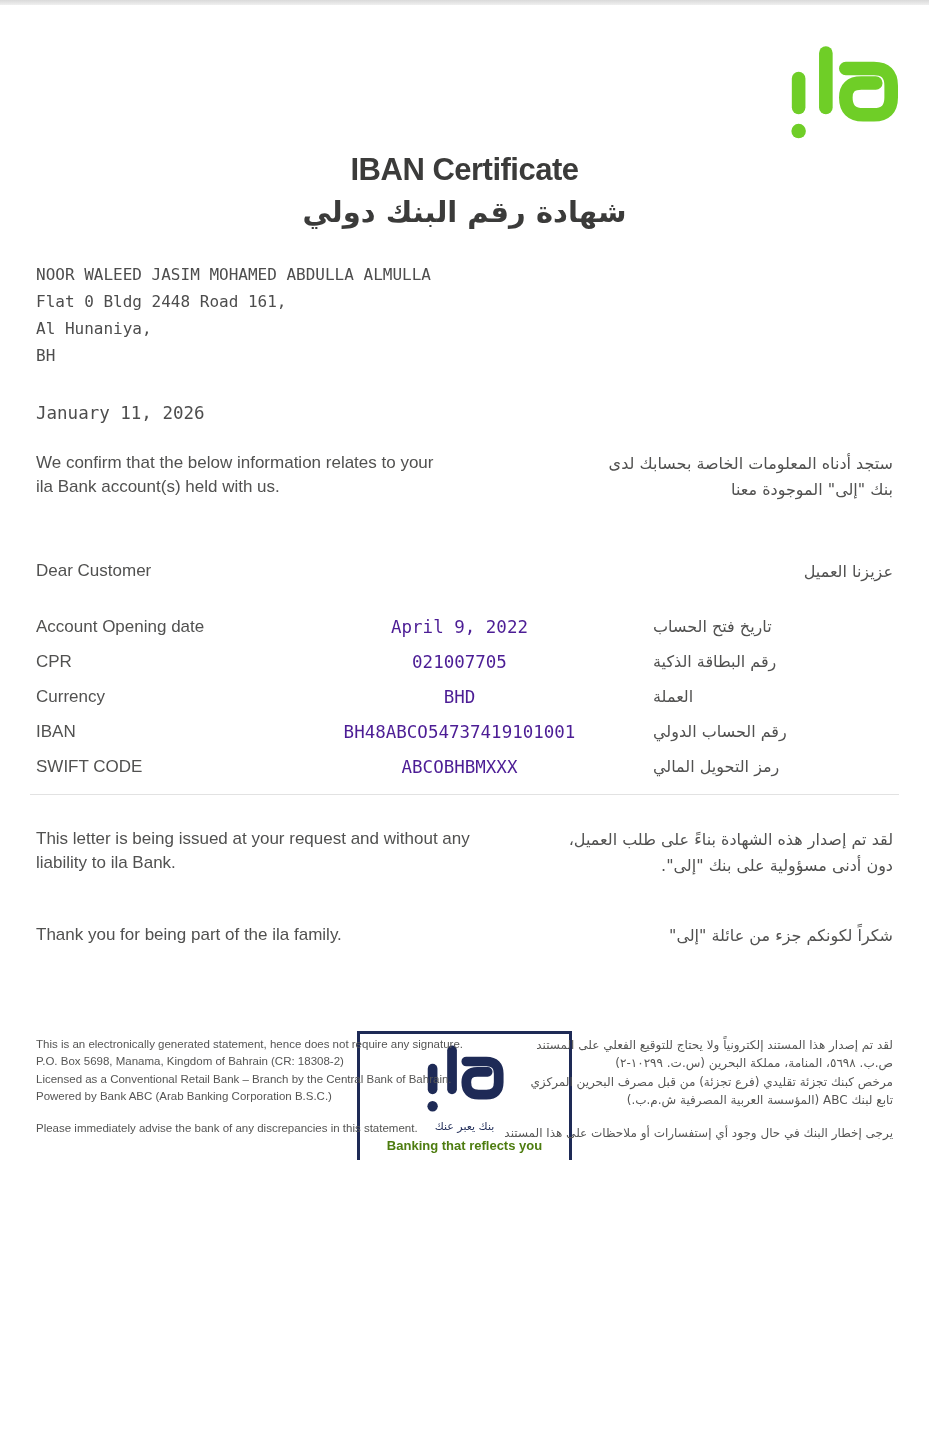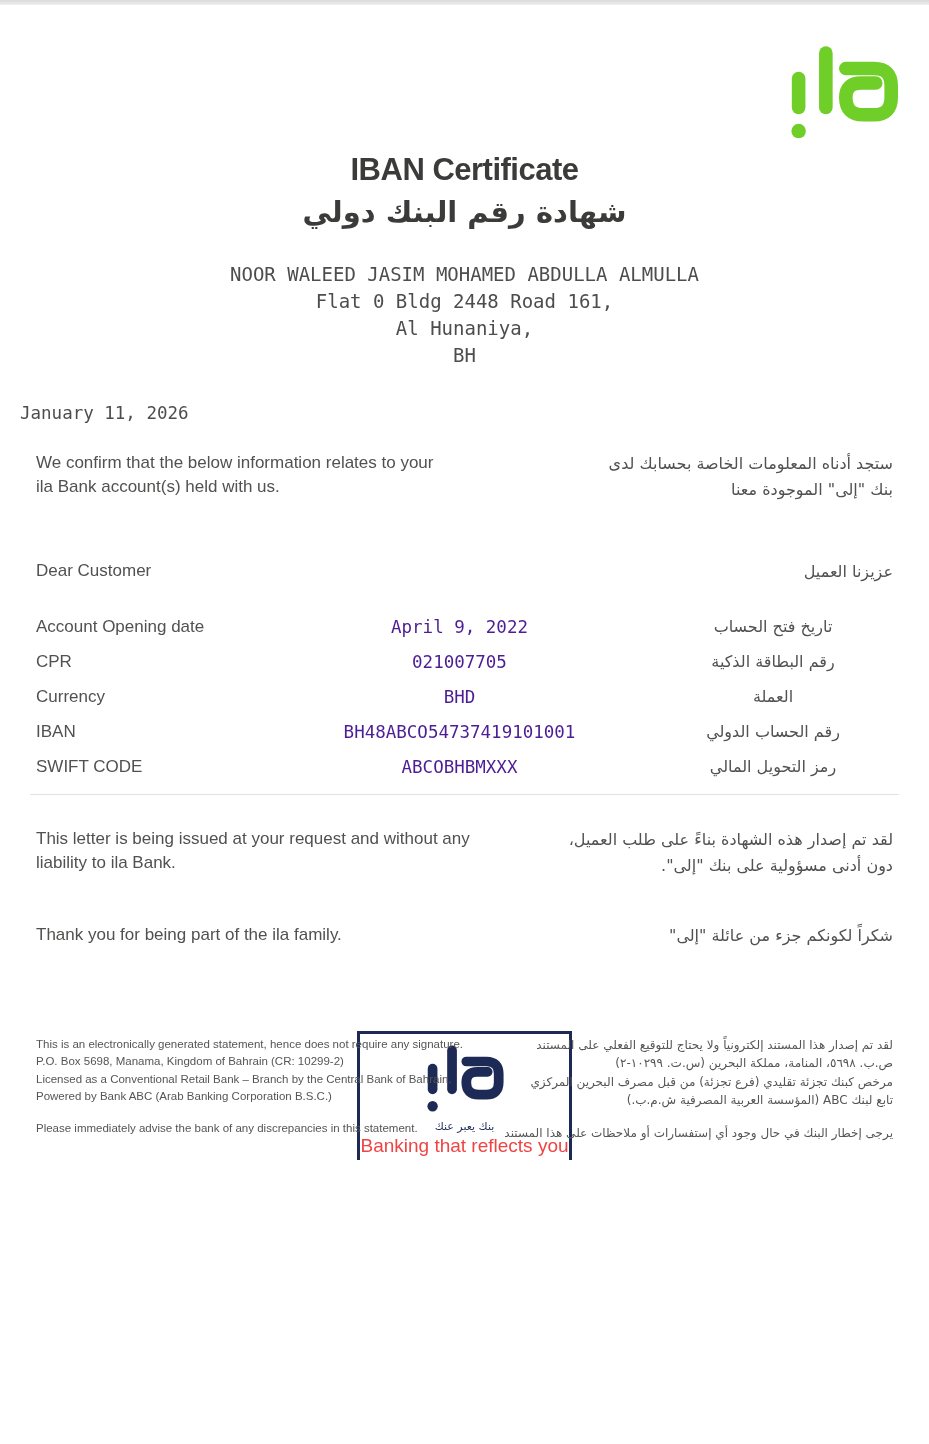--- a/index.html
+++ b/index.html
@@ -13,50 +13,50 @@
   }
   .topbar{height:5px;background:linear-gradient(#d9d9d9,#f0f0f0);}
   
   .brand-logo{position:absolute;top:44px;right:24px;width:122px;height:98px;}
   
   .title-block{margin-top:146px;text-align:center;}
   .title-en{font-size:31px;font-weight:bold;color:#3b3b3a;letter-spacing:-0.5px;line-height:38px;}
   .title-ar{font-family:"DejaVu Sans",sans-serif;direction:rtl;font-size:29px;font-weight:bold;color:#3b3b3a;line-height:46px;}
   
   .mono{font-family:"DejaVu Sans Mono",monospace;color:#4d4d4d;}
-  .address-block{margin:26px 26px 0;font-size:19px;line-height:27px;white-space:pre-line;text-align:center;}
-  .date-line{margin:34px 20px 0;font-size:17.5px;}
+  .address-block{margin:26px 36px 0;font-size:16px;line-height:27px;white-space:pre-line;}
+  .date-line{margin:34px 36px 0;font-size:17.5px;}
   
   .row-flex{display:flex;justify-content:space-between;align-items:flex-start;padding:0 36px;}
   .en-col{font-size:17px;line-height:24px;color:#515150;}
   .ar-col{direction:rtl;text-align:right;font-family:"DejaVu Sans",sans-serif;font-size:16px;line-height:26px;color:#515150;}
   .multiline{white-space:pre-line;}
   .salutation-row{margin-top:56px;}
   .intro-row{margin-top:28px;}
   
   .details-table{margin:24px 0 0;}
   .detail-row{display:flex;align-items:center;height:35px;padding:0 36px;}
   .t-label{width:230px;font-size:17px;color:#515150;}
   .t-value{flex:1;text-align:center;font-family:"DejaVu Sans Mono",monospace;font-size:17.5px;color:#4c1d95;}
-  .t-ar{width:240px;direction:rtl;text-align:center;font-family:"DejaVu Sans",sans-serif;font-size:16px;color:#515150;}
+  .t-ar{width:240px;direction:rtl;text-align:left;font-family:"DejaVu Sans",sans-serif;font-size:16px;color:#515150;}
   .divider{margin:10px 30px 0;border-top:1px solid #e2e2e2;height:0;}
   .disclaimer-row{margin-top:32px;}
   .thanks-row{margin-top:44px;}
   .signature-row{margin-top:52px;}
   
   .logo-box{
     margin:30px auto 0;
     width:209px;height:129px;
     border:3px solid #1e2a56;
     display:flex;flex-direction:column;align-items:center;justify-content:center;
     background:#fff;
   }
   .logo-box .box-logo{width:88px;height:70px;margin-top:2px;}
   .tagline-ar{direction:rtl;font-family:"DejaVu Sans",sans-serif;font-size:11px;color:#1e2a56;margin-top:6px;line-height:14px;}
-  .tagline-en{font-size:19px;font-weight:normal;color:#ef4444;margin-top:3px;line-height:18px;}
+  .tagline-en{font-size:13px;font-weight:bold;color:#4d7c0f;margin-top:3px;line-height:18px;}
   
   .footer{position:absolute;left:0;right:0;bottom:18px;display:flex;justify-content:space-between;padding:0 36px;}
   .footer-en{font-size:11.5px;line-height:17.5px;color:#555554;}
   .footer-ar{direction:rtl;text-align:right;font-family:"DejaVu Sans",sans-serif;font-size:12px;line-height:18.5px;color:#555554;}
   .footer-advise{margin-top:14px;}
 </style>
 </head>
 <body>
 
 <div class="page">
@@ -153,21 +153,21 @@
         <circle cx="15" cy="96" r="8" fill="#1e2a56"></circle>
       </svg>
     </div>
     <div class="tagline-ar">بنك يعبر عنك</div>
     <div class="tagline-en">Banking that reflects you</div>
   </div>
 
   <div class="footer">
     <div>
       <div class="footer-en multiline">This is an electronically generated statement, hence does not require any signature.
-P.O. Box 5698, Manama, Kingdom of Bahrain (CR: 10299-2)
+P.O. Box 5698, Manama, Kingdom of Bahrain (CR: 18308-2)
 Licensed as a Conventional Retail Bank – Branch by the Central Bank of Bahrain.
 Powered by Bank ABC (Arab Banking Corporation B.S.C.)</div>
       <div class="footer-en footer-advise">Please immediately advise the bank of any discrepancies in this statement.</div>
     </div>
     <div>
       <div class="footer-ar multiline">لقد تم إصدار هذا المستند إلكترونياً ولا يحتاج للتوقيع الفعلي على المستند
 ص.ب. ٥٦٩٨، المنامة، مملكة البحرين (س.ت. ١٠٢٩٩-٢)
 مرخص كبنك تجزئة تقليدي (فرع تجزئة) من قبل مصرف البحرين المركزي
 تابع لبنك ABC (المؤسسة العربية المصرفية ش.م.ب.)</div>
       <div class="footer-ar footer-advise">يرجى إخطار البنك في حال وجود أي إستفسارات أو ملاحظات على هذا المستند</div>

